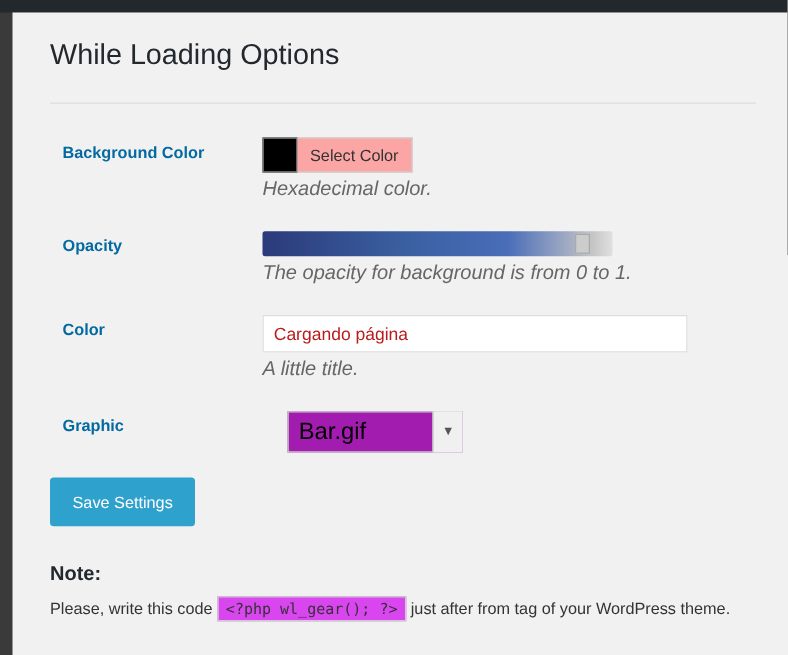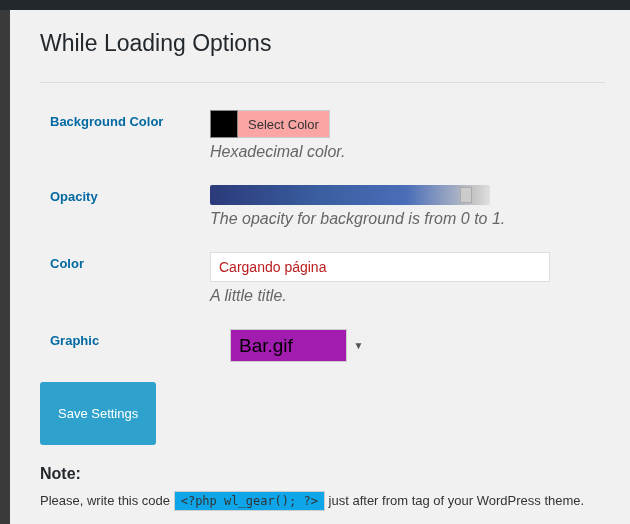--- a/index.html
+++ b/index.html
@@ -145,46 +145,47 @@
       justify-content: center;
       pointer-events: none;
       font-size: 10px;
       color: #555;
     }
 
     .save-button {
       background: #2ea2cc;
       color: #fff;
       border: none;
-      padding: 24px 18px;
+      padding: 12px 18px;
       font-size: 13px;
       cursor: pointer;
       border-radius: 3px;
       margin-top: 8px;
       margin-bottom: 20px;
     }
 
     .note-section {
+      margin-top: 10px;
     }
 
     .note-title {
       font-size: 16px;
       font-weight: 600;
       color: #23282d;
       margin-bottom: 8px;
     }
 
     .note-text {
       font-size: 13px;
       color: #333;
       line-height: 1.6;
     }
 
     .code-snippet {
-      background: #0ea5e9;
+      background: #d946ef;
       border: 1px solid #ccc;
       padding: 2px 6px;
       font-family: monospace;
       font-size: 12px;
       color: #333;
       display: inline;
     }
 
     .divider {
       border-top: 1px solid #ddd;

